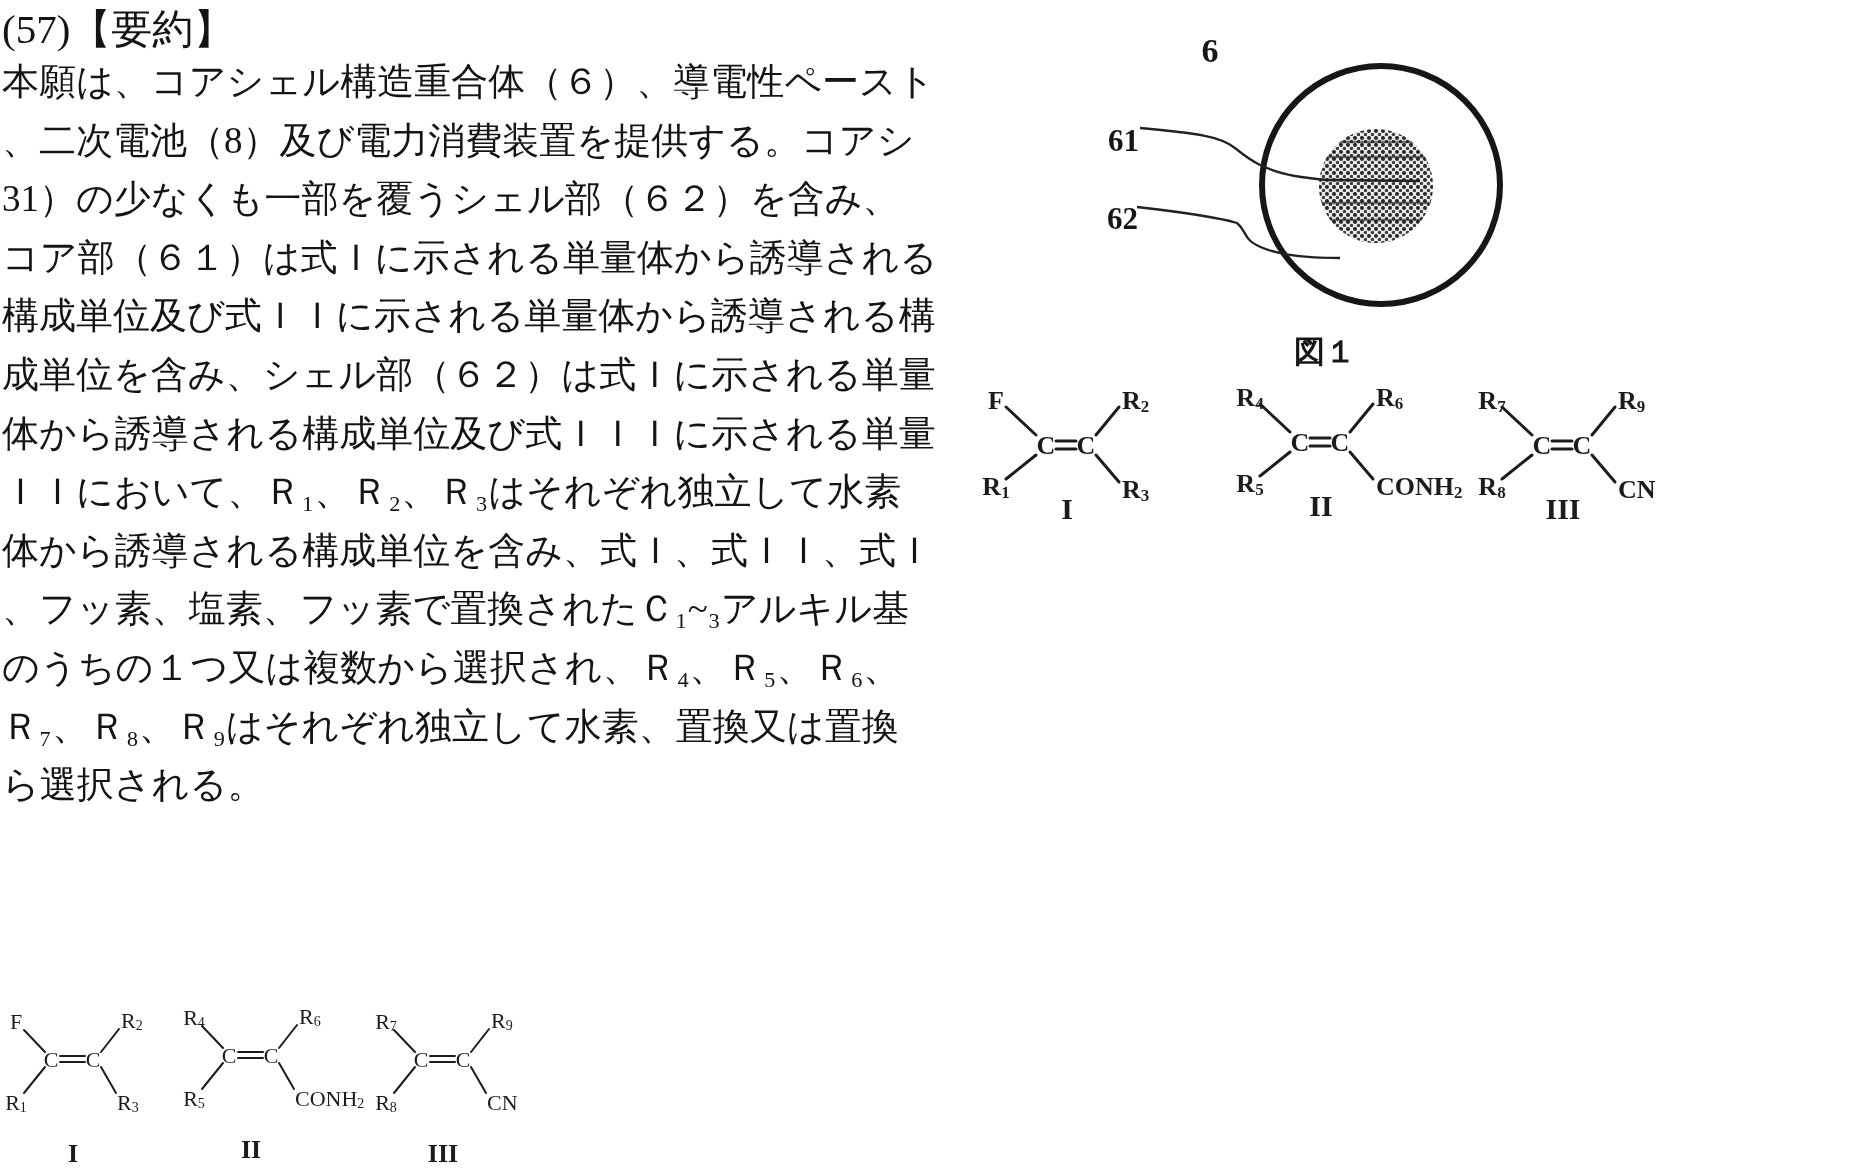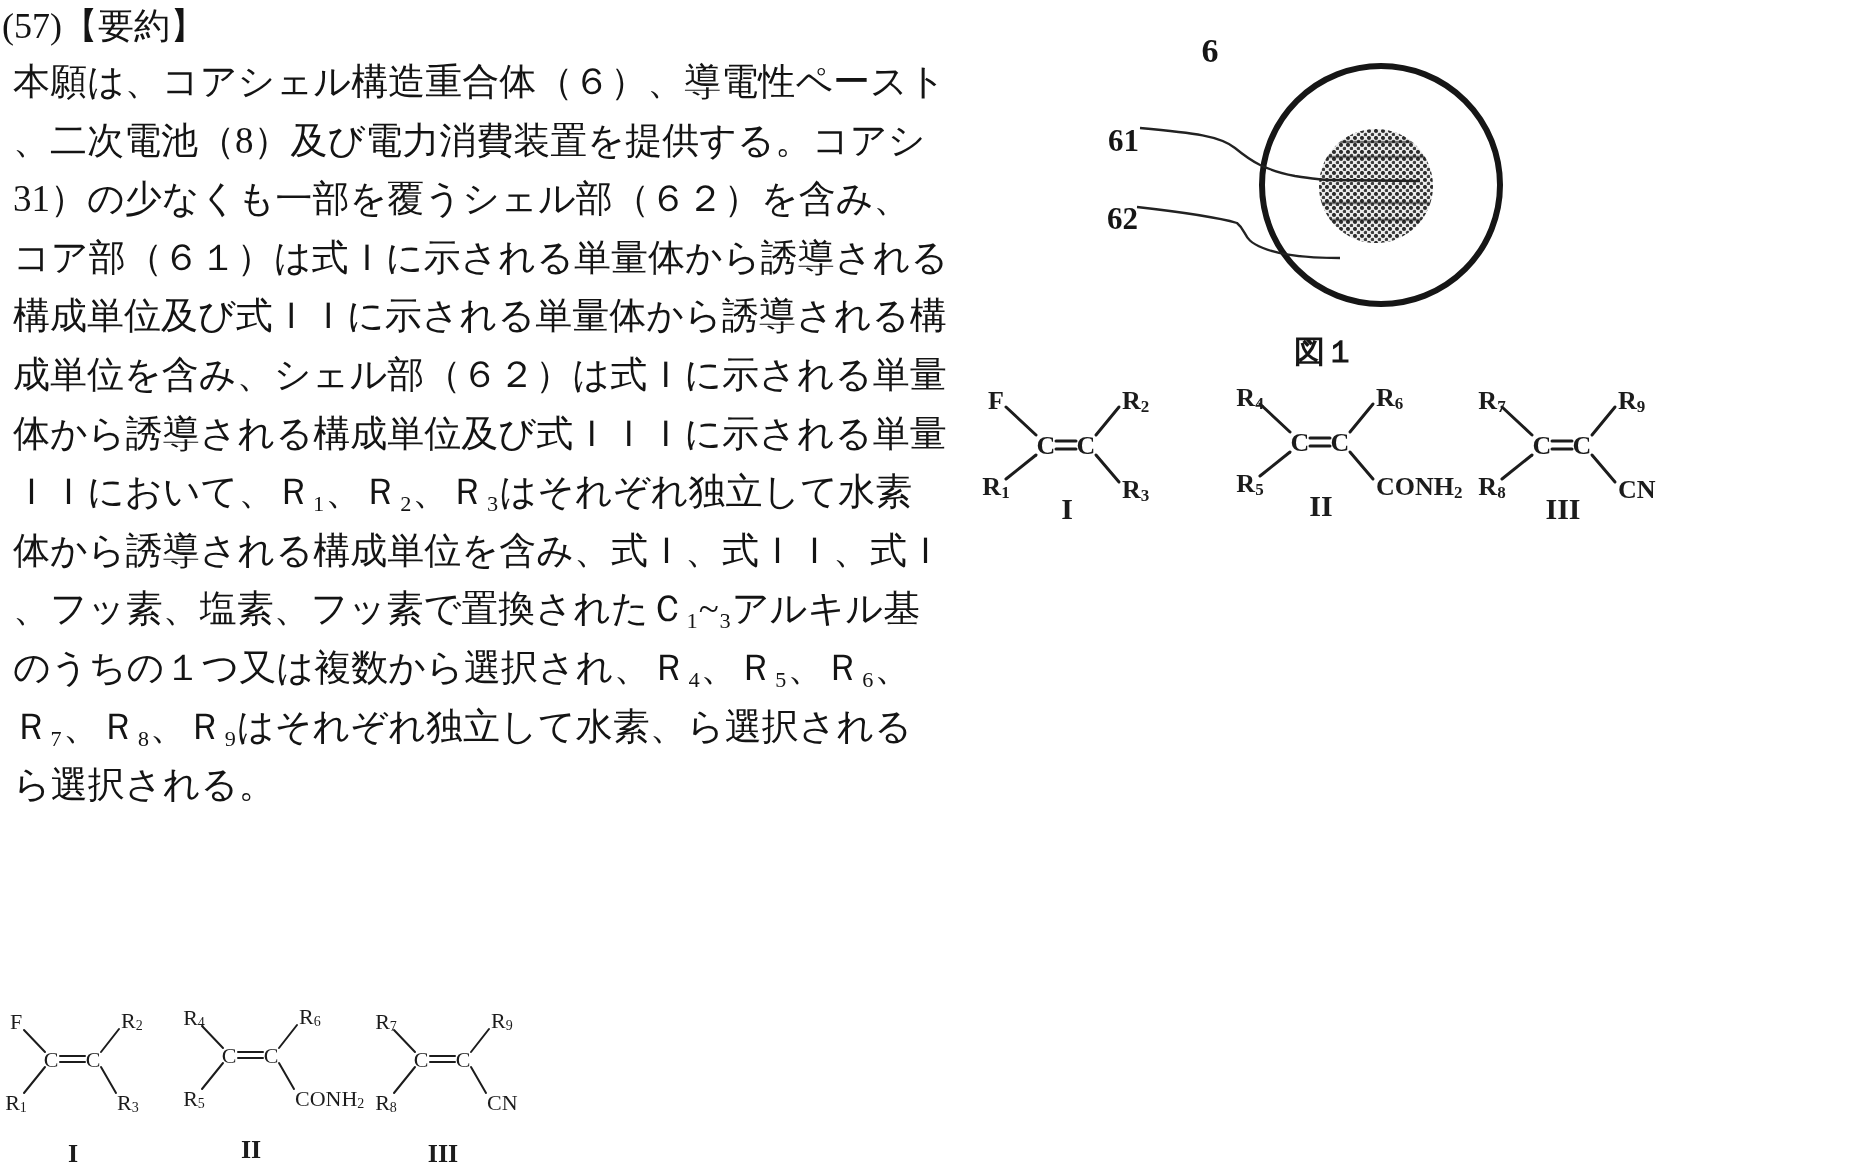--- a/index.html
+++ b/index.html
@@ -8,26 +8,26 @@
     width:1854px;height:1172px;
     background:#ffffff;
     overflow:hidden;
     font-family:"Liberation Serif","DejaVu Serif",serif;
     color:#141414;
   }
   
   .abstract{position:absolute;left:2px;top:2px;width:960px;}
   .abs-header{
     position:absolute;left:0;top:0;margin:0;
-    font-size:36px;font-weight:normal;white-space:nowrap;
+    font-size:41px;font-weight:normal;white-space:nowrap;
   }
   .abs-body{position:absolute;left:0;top:51px;width:960px;}
   .abs-line{
     font-size:37px;line-height:58.6px;height:58.6px;
-    white-space:nowrap;letter-spacing:0px;margin-left:11px;
+    white-space:nowrap;letter-spacing:0px;
   }
   
   .fig1{position:absolute;left:1080px;top:10px;overflow:visible;}
   .fig1 text{fill:#161616;}
   
   .struct{position:absolute;}
   .struct svg{overflow:visible;display:block;}
   .struct text{fill:#1c1c1c;}
   .rough svg{filter:blur(0.55px);}
   .rough text{font-weight:bold;}
@@ -44,21 +44,21 @@
         <div class="abs-line">、二次電池（8）及び電力消費装置を提供する。コアシ</div>
         <div class="abs-line">31）の少なくも一部を覆うシェル部（６２）を含み、</div>
         <div class="abs-line">コア部（６１）は式Ｉに示される単量体から誘導される</div>
         <div class="abs-line">構成単位及び式ＩＩに示される単量体から誘導される構</div>
         <div class="abs-line">成単位を含み、シェル部（６２）は式Ｉに示される単量</div>
         <div class="abs-line">体から誘導される構成単位及び式ＩＩＩに示される単量</div>
         <div class="abs-line">ＩＩにおいて、Ｒ₁、Ｒ₂、Ｒ₃はそれぞれ独立して水素</div>
         <div class="abs-line">体から誘導される構成単位を含み、式Ｉ、式ＩＩ、式Ｉ</div>
         <div class="abs-line">、フッ素、塩素、フッ素で置換されたＣ₁~₃アルキル基</div>
         <div class="abs-line">のうちの１つ又は複数から選択され、Ｒ₄、Ｒ₅、Ｒ₆、</div>
-        <div class="abs-line">Ｒ₇、Ｒ₈、Ｒ₉はそれぞれ独立して水素、ら選択される</div>
+        <div class="abs-line">Ｒ₇、Ｒ₈、Ｒ₉はそれぞれ独立して水素、置換又は置換</div>
         <div class="abs-line">ら選択される。</div>
       </div>
   </section>
 
   <svg class="fig1" width="480" height="370" viewBox="0 0 480 370" xmlns="http://www.w3.org/2000/svg">
     <defs>
       <pattern id="halftone" width="7" height="7" patternUnits="userSpaceOnUse">
         <rect width="7" height="7" fill="#ececec"></rect>
         <circle cx="2" cy="2" r="2.05" fill="#2b2b2b"></circle>
         <circle cx="5.5" cy="5.5" r="1.7" fill="#3d3d3d"></circle>

